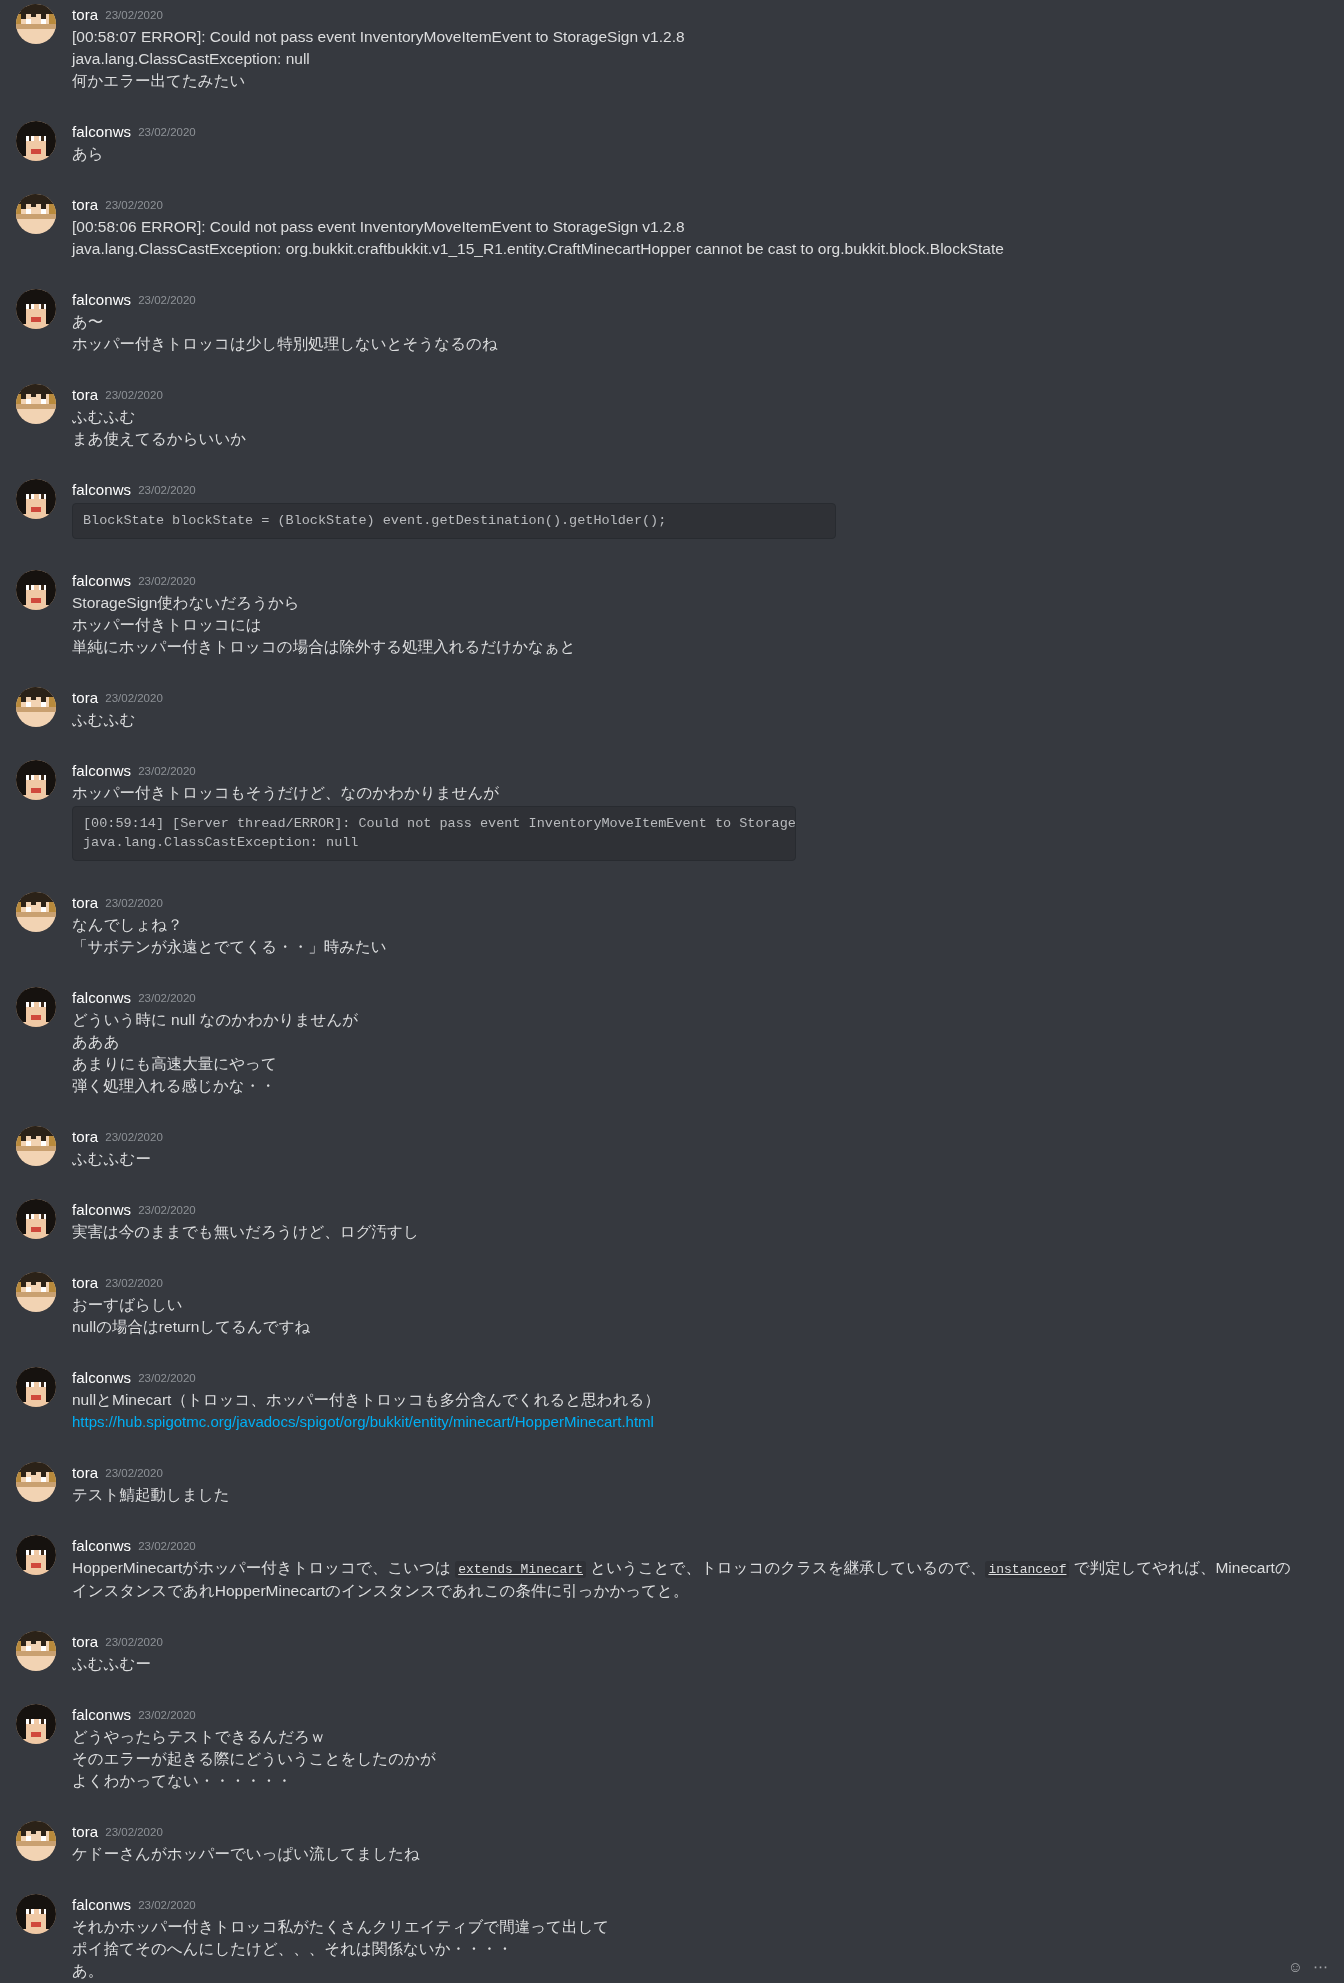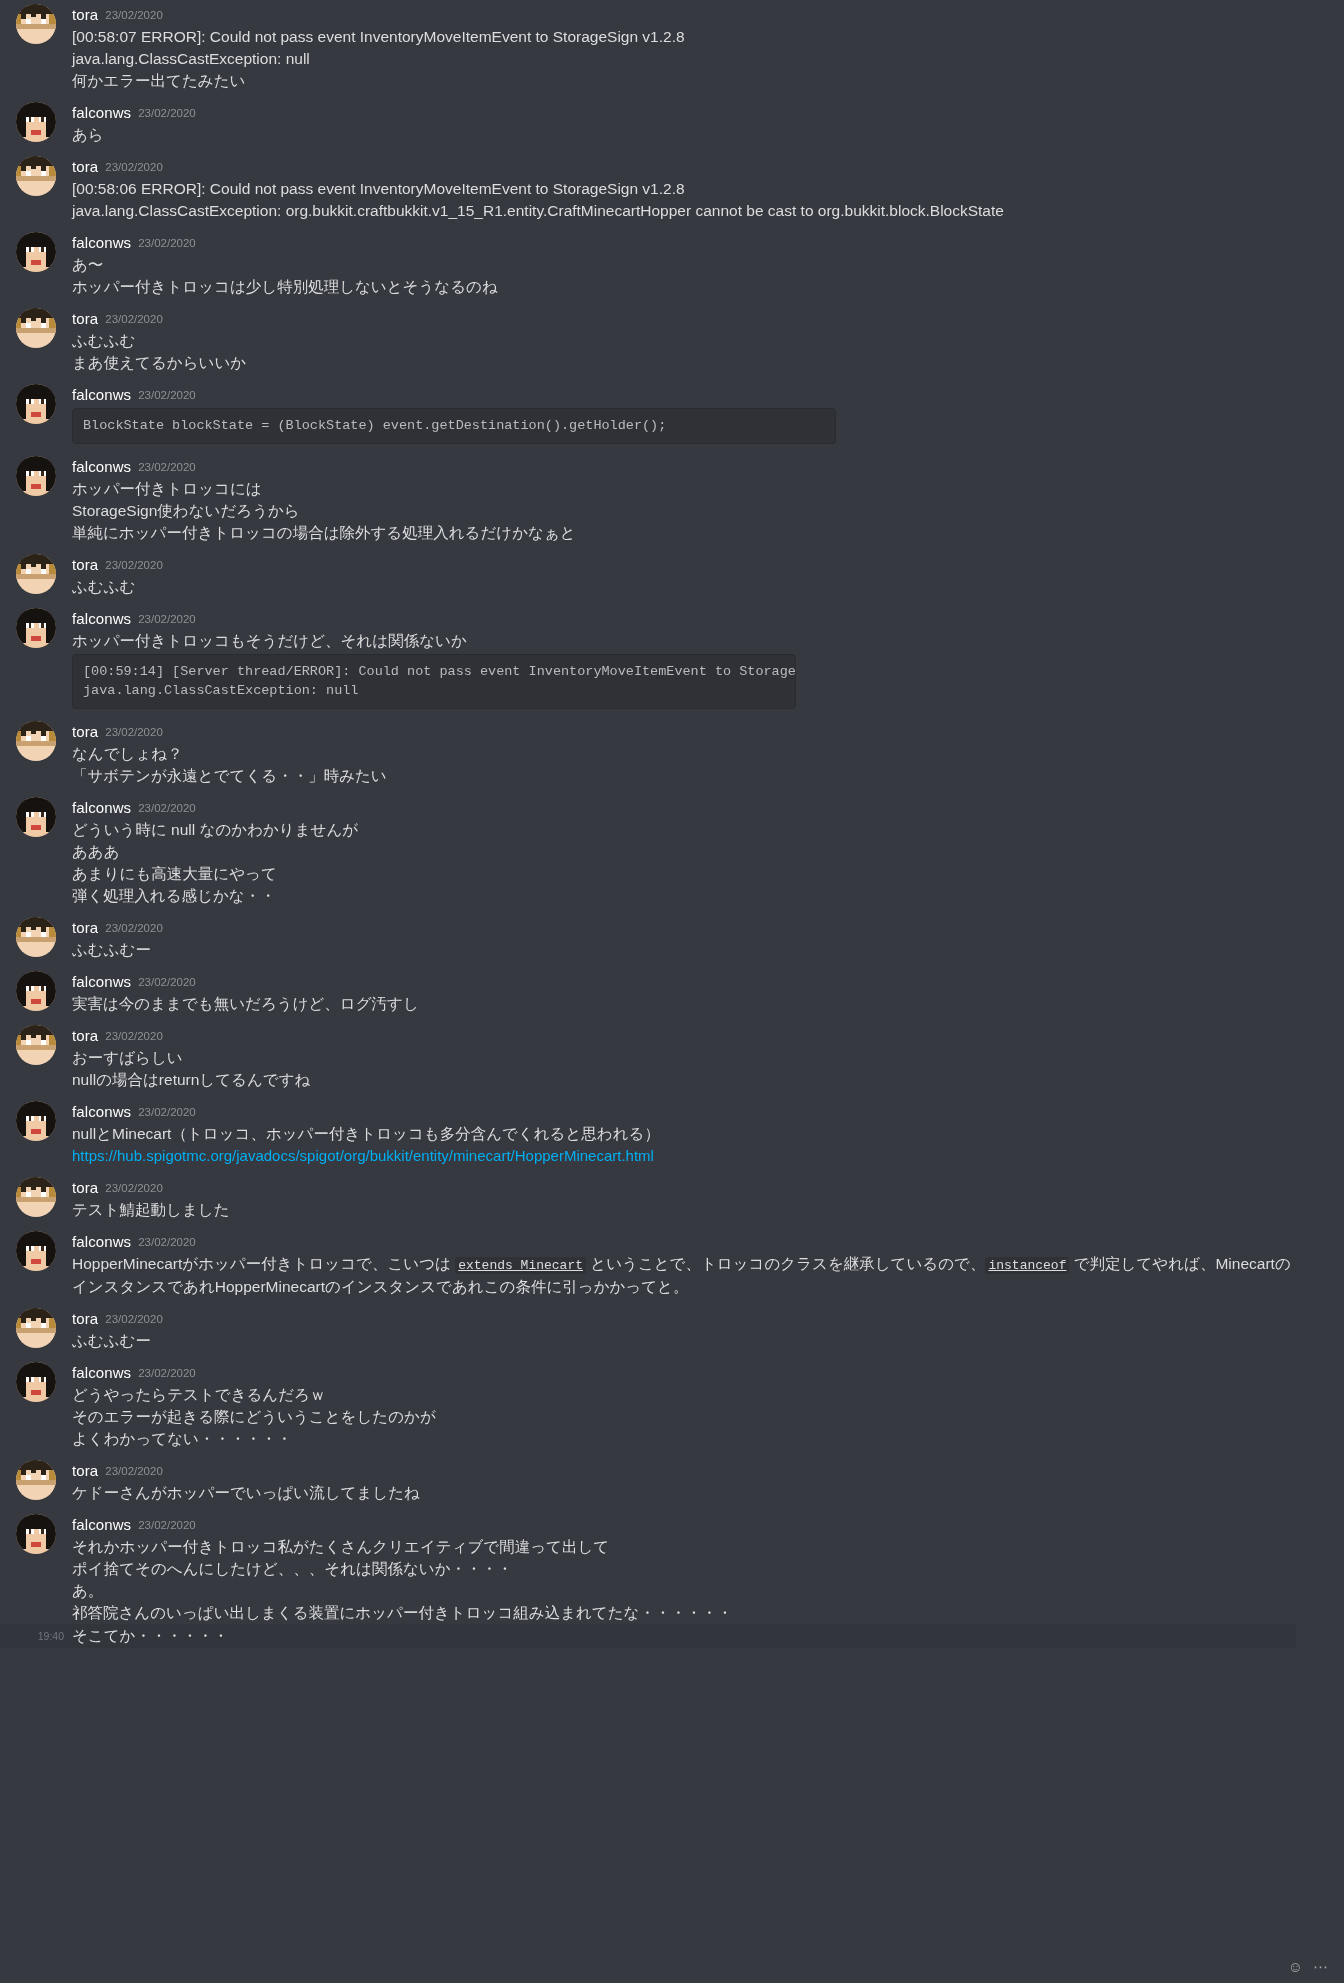--- a/index.html
+++ b/index.html
@@ -12,21 +12,21 @@
   }
   #app {
     position: relative;
     width: 1344px;
     height: 1983px;
     background: #36393f;
   }
   .msg-group {
     position: relative;
     padding: 2px 48px 2px 0;
-    margin-top: 6px;
+    margin-top: 25px;
     min-height: 22px;
   }
   .msg-group.first { margin-top: 2px; }
   .msg-group .avatar {
     position: absolute;
     left: 16px;
     top: 2px;
     width: 40px;
     height: 40px;
     border-radius: 50%;
@@ -238,22 +238,22 @@
           <rect x="0" y="0" width="4" height="14" fill="#16120f"></rect>
           <rect x="12" y="0" width="4" height="14" fill="#16120f"></rect>
           <rect x="4" y="6" width="3" height="2" fill="#ffffff"></rect>
           <rect x="9" y="6" width="3" height="2" fill="#ffffff"></rect>
           <rect x="5" y="6" width="1" height="2" fill="#3b2a1b"></rect>
           <rect x="10" y="6" width="1" height="2" fill="#3b2a1b"></rect>
           <rect x="6" y="11" width="4" height="2" fill="#d0483c"></rect>
         </svg>
       </div>
       <div class="head"><span class="uname">falconws</span><span class="ustamp">23/02/2020</span></div>
+      <div class="line">StorageSign使わないだろうから</div>
       <div class="line">ホッパー付きトロッコには</div>
-      <div class="line">StorageSign使わないだろうから</div>
       <div class="line">単純にホッパー付きトロッコの場合は除外する処理入れるだけかなぁと</div>
     </div>
     <div class="msg-group">
       <div class="avatar">
         <svg viewBox="0 0 16 16" shape-rendering="crispEdges">
           <rect width="16" height="16" fill="#f2d3b3"></rect>
           <rect x="0" y="0" width="16" height="4" fill="#2b2218"></rect>
           <rect x="2" y="0" width="2" height="6" fill="#2b2218"></rect>
           <rect x="6" y="0" width="2" height="5" fill="#2b2218"></rect>
           <rect x="10" y="0" width="2" height="6" fill="#2b2218"></rect>
@@ -275,21 +275,21 @@
           <rect x="0" y="0" width="4" height="14" fill="#16120f"></rect>
           <rect x="12" y="0" width="4" height="14" fill="#16120f"></rect>
           <rect x="4" y="6" width="3" height="2" fill="#ffffff"></rect>
           <rect x="9" y="6" width="3" height="2" fill="#ffffff"></rect>
           <rect x="5" y="6" width="1" height="2" fill="#3b2a1b"></rect>
           <rect x="10" y="6" width="1" height="2" fill="#3b2a1b"></rect>
           <rect x="6" y="11" width="4" height="2" fill="#d0483c"></rect>
         </svg>
       </div>
       <div class="head"><span class="uname">falconws</span><span class="ustamp">23/02/2020</span></div>
-      <div class="line">ホッパー付きトロッコもそうだけど、それは関係ないか</div>
+      <div class="line">ホッパー付きトロッコもそうだけど、なのかわかりませんが</div>
       <div class="codeblock wide2">[00:59:14] [Server thread/ERROR]: Could not pass event InventoryMoveItemEvent to StorageSign v1.2.8
 java.lang.ClassCastException: null</div>
     </div>
     <div class="msg-group">
       <div class="avatar">
         <svg viewBox="0 0 16 16" shape-rendering="crispEdges">
           <rect width="16" height="16" fill="#f2d3b3"></rect>
           <rect x="0" y="0" width="16" height="4" fill="#2b2218"></rect>
           <rect x="2" y="0" width="2" height="6" fill="#2b2218"></rect>
           <rect x="6" y="0" width="2" height="5" fill="#2b2218"></rect>

